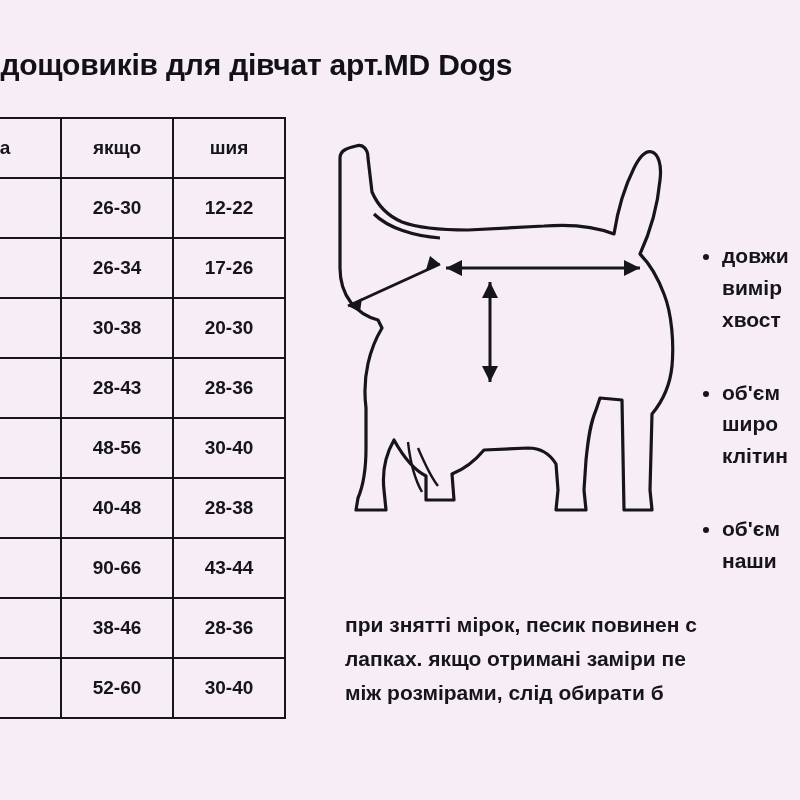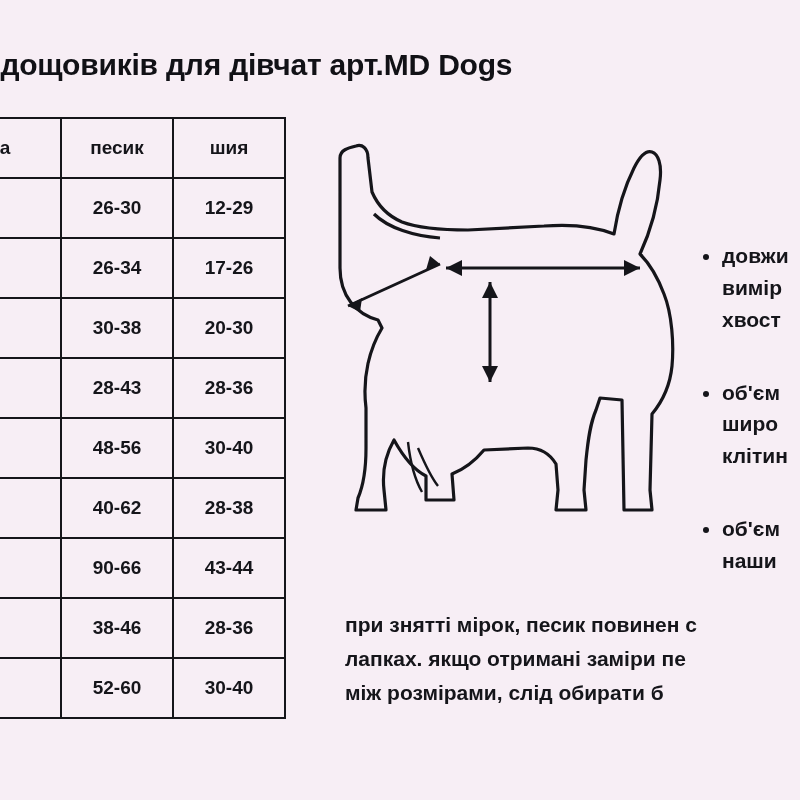--- a/index.html
+++ b/index.html
@@ -99,29 +99,29 @@
 
 <table class="size-table">
   <colgroup>
       <col class="c0">
       <col class="c1">
       <col class="c2">
     </colgroup>
   <thead>
     <tr>
       <th>а</th>
-      <th>песик</th>
+      <th>якщо</th>
       <th>шия</th>
     </tr>
   </thead>
   <tbody>
     <tr>
       <td></td>
       <td>26-30</td>
-      <td>12-29</td>
+      <td>12-22</td>
     </tr>
     <tr>
       <td></td>
       <td>26-34</td>
       <td>17-26</td>
     </tr>
     <tr>
       <td></td>
       <td>30-38</td>
       <td>20-30</td>
@@ -131,21 +131,21 @@
       <td>28-43</td>
       <td>28-36</td>
     </tr>
     <tr>
       <td></td>
       <td>48-56</td>
       <td>30-40</td>
     </tr>
     <tr>
       <td></td>
-      <td>40-62</td>
+      <td>40-48</td>
       <td>28-38</td>
     </tr>
     <tr>
       <td></td>
       <td>90-66</td>
       <td>43-44</td>
     </tr>
     <tr>
       <td></td>
       <td>38-46</td>

